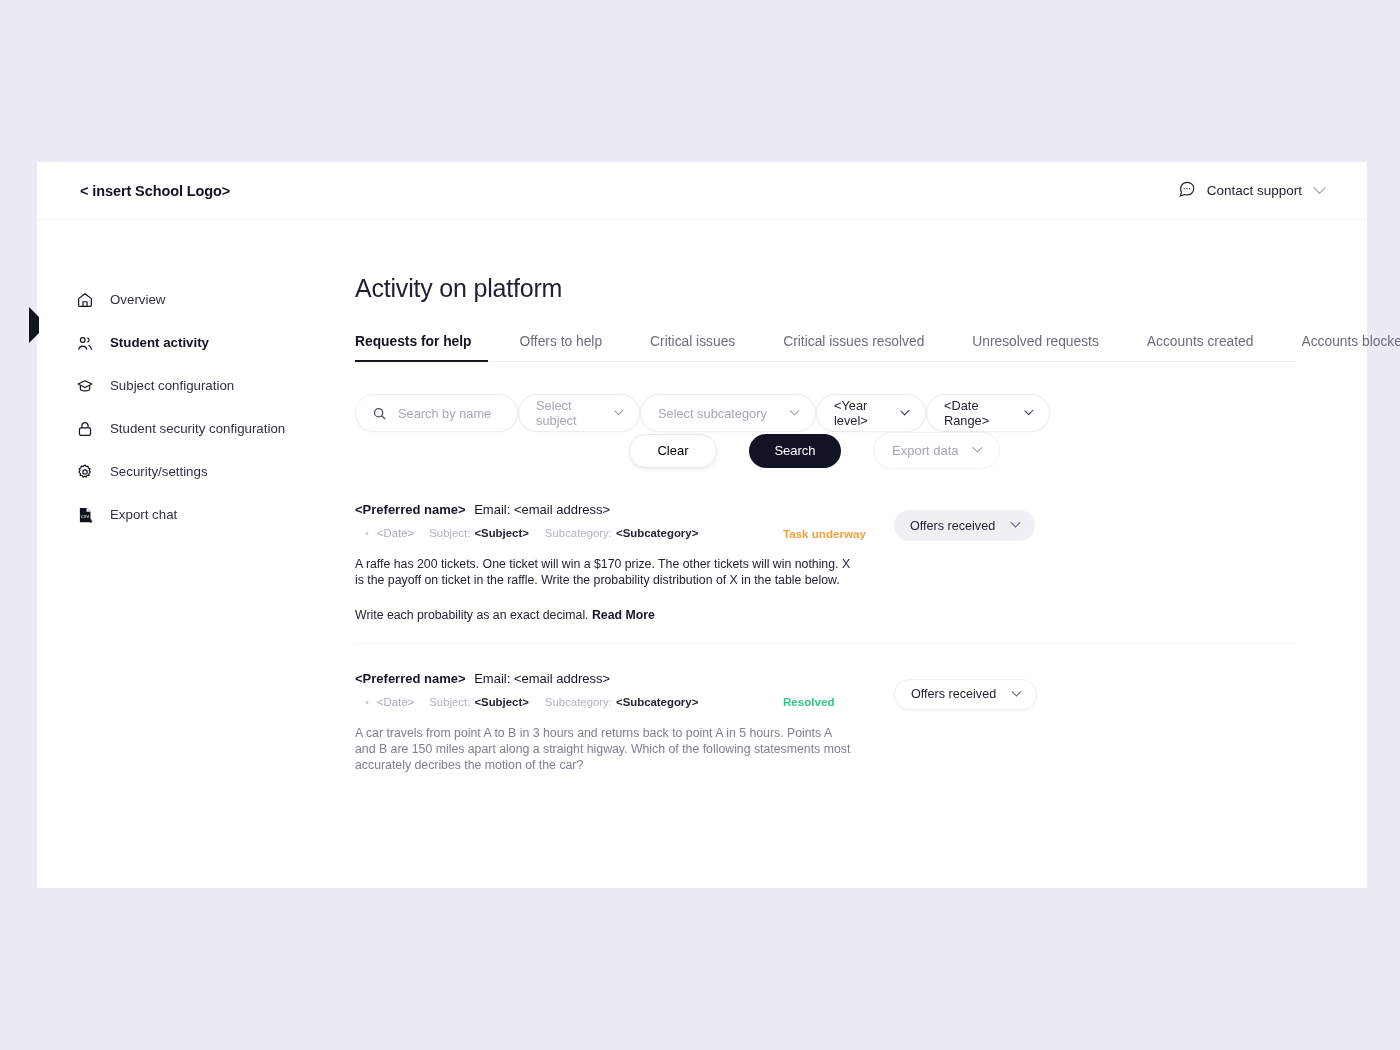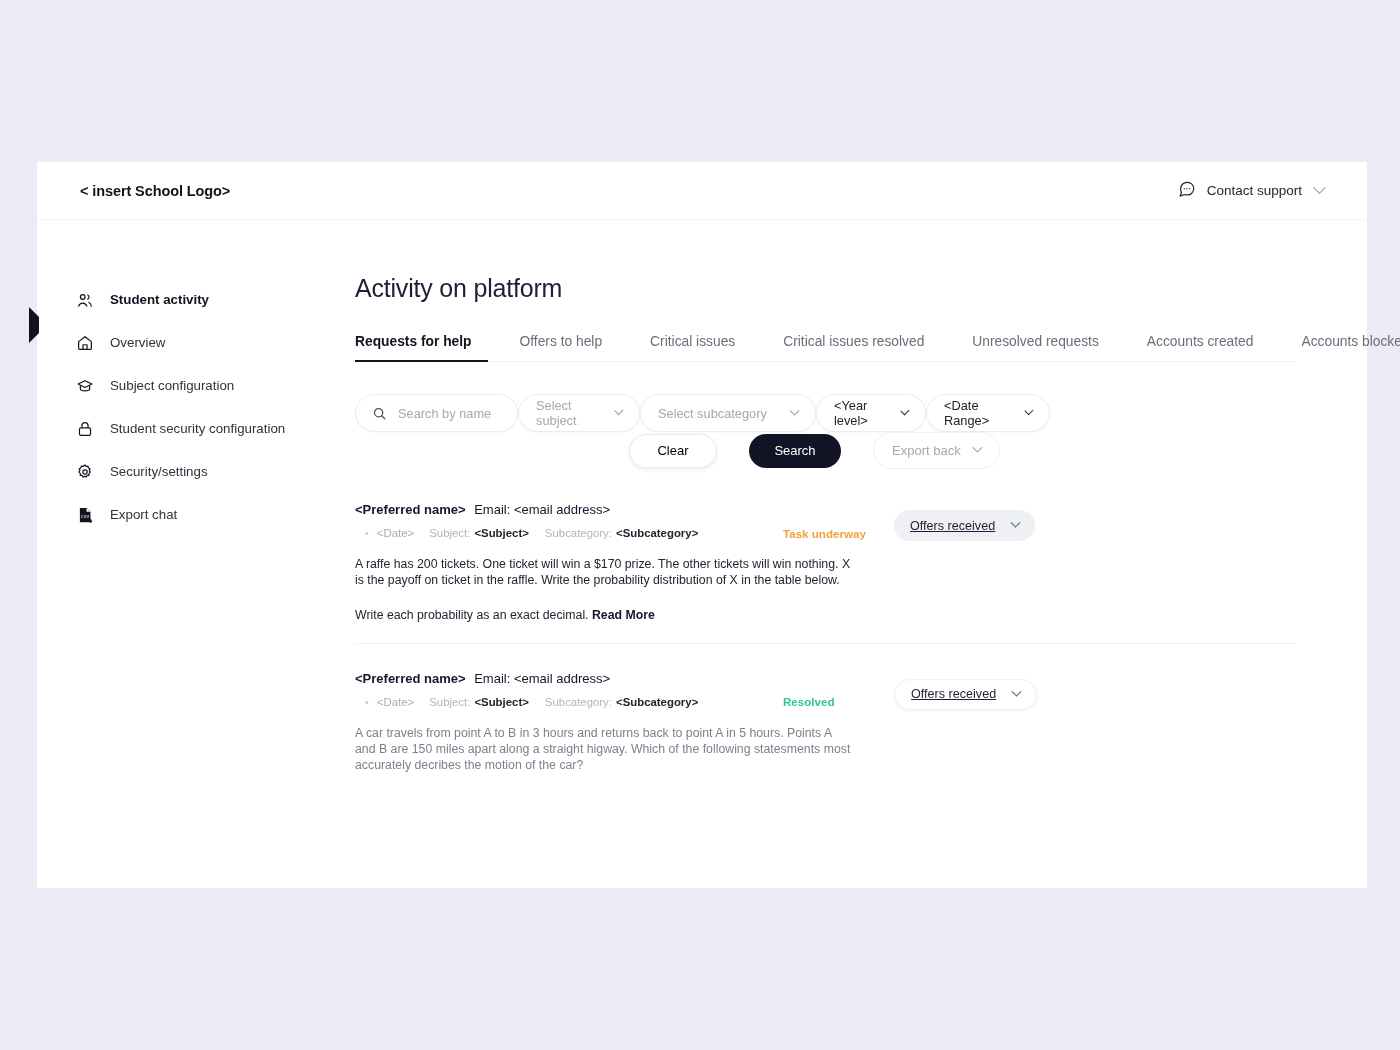--- a/index.html
+++ b/index.html
@@ -281,21 +281,20 @@
     height: 31px;
     border-radius: 16px;
     display: flex;
     align-items: center;
     gap: 17px;
     padding: 0 16px;
     font-size: 12.6px;
     color: #1e2030;
     cursor: pointer;
     white-space: nowrap;
-    text-decoration: underline;
   }
   .offers-btn.filled { background: #eef0f4; }
   .offers-btn.outlined {
     background: #fff;
     border: 1px solid #f0f0f3;
     box-shadow: 0 1px 3px rgba(20,20,40,0.05);
   }
 </style>
 </head>
 <body>
@@ -319,40 +318,40 @@
         <span class="support-label">Contact support</span>
       </div>
       <span class="chev"></span>
     </div>
   </div>
 
   <div class="body-area">
 
     <div class="sidebar">
 
+      <div class="nav-item">
+        <span class="nav-icon">
+          <svg width="18" height="18" viewBox="0 0 24 24" fill="none" stroke="#11131f" stroke-width="1.6" stroke-linejoin="round">
+            <path d="M3.5 10.2 12 3.6l8.5 6.6v9.1a1.1 1.1 0 0 1-1.1 1.1H4.6a1.1 1.1 0 0 1-1.1-1.1z"></path>
+            <path d="M9.3 20.4v-6.1h5.4v6.1"></path>
+          </svg>
+        </span>
+        <span class="nav-label">Overview</span>
+      </div>
+
       <div class="nav-item active">
         <span class="nav-icon">
           <svg width="18" height="18" viewBox="0 0 24 24" fill="none" stroke="#11131f" stroke-width="1.6" stroke-linecap="round">
             <circle cx="9" cy="8" r="3.1"></circle>
             <path d="M3.6 20.2a5.6 5.6 0 0 1 10.8 0"></path>
             <path d="M15.6 5.4a3 3 0 0 1 0 5.4"></path>
             <path d="M17.2 15.3a5.6 5.6 0 0 1 3.2 4.9"></path>
           </svg>
         </span>
         <span class="nav-label">Student activity</span>
-      </div>
-
-      <div class="nav-item">
-        <span class="nav-icon">
-          <svg width="18" height="18" viewBox="0 0 24 24" fill="none" stroke="#11131f" stroke-width="1.6" stroke-linejoin="round">
-            <path d="M3.5 10.2 12 3.6l8.5 6.6v9.1a1.1 1.1 0 0 1-1.1 1.1H4.6a1.1 1.1 0 0 1-1.1-1.1z"></path>
-            <path d="M9.3 20.4v-6.1h5.4v6.1"></path>
-          </svg>
-        </span>
-        <span class="nav-label">Overview</span>
       </div>
 
       <div class="nav-item">
         <span class="nav-icon">
           <svg width="18" height="18" viewBox="0 0 24 24" fill="none" stroke="#11131f" stroke-width="1.6" stroke-linejoin="round">
             <path d="M2.8 9.4 12 5l9.2 4.4-9.2 4.5z"></path>
             <path d="M5.8 11.2v4.3c0 1.6 2.8 2.9 6.2 2.9s6.2-1.3 6.2-2.9v-4.3"></path>
           </svg>
         </span>
         <span class="nav-label">Subject configuration</span>
@@ -435,21 +434,21 @@
         <div class="pill select w-date">
           <span class="val-dark">&lt;Date Range&gt;</span>
           <span class="chev small dark"></span>
         </div>
       </div>
 
       <div class="actions">
         <div class="btn btn-clear">Clear</div>
         <div class="btn btn-search">Search</div>
         <div class="btn btn-export">
-          <span>Export back</span>
+          <span>Export data</span>
           <span class="chev small"></span>
         </div>
       </div>
 
       <div class="result divided">
         <div class="res-row">
           <div class="res-left">
             <div class="res-head">
               <span class="pname">&lt;Preferred name&gt;</span>
               <span class="email-lbl">Email:</span>

